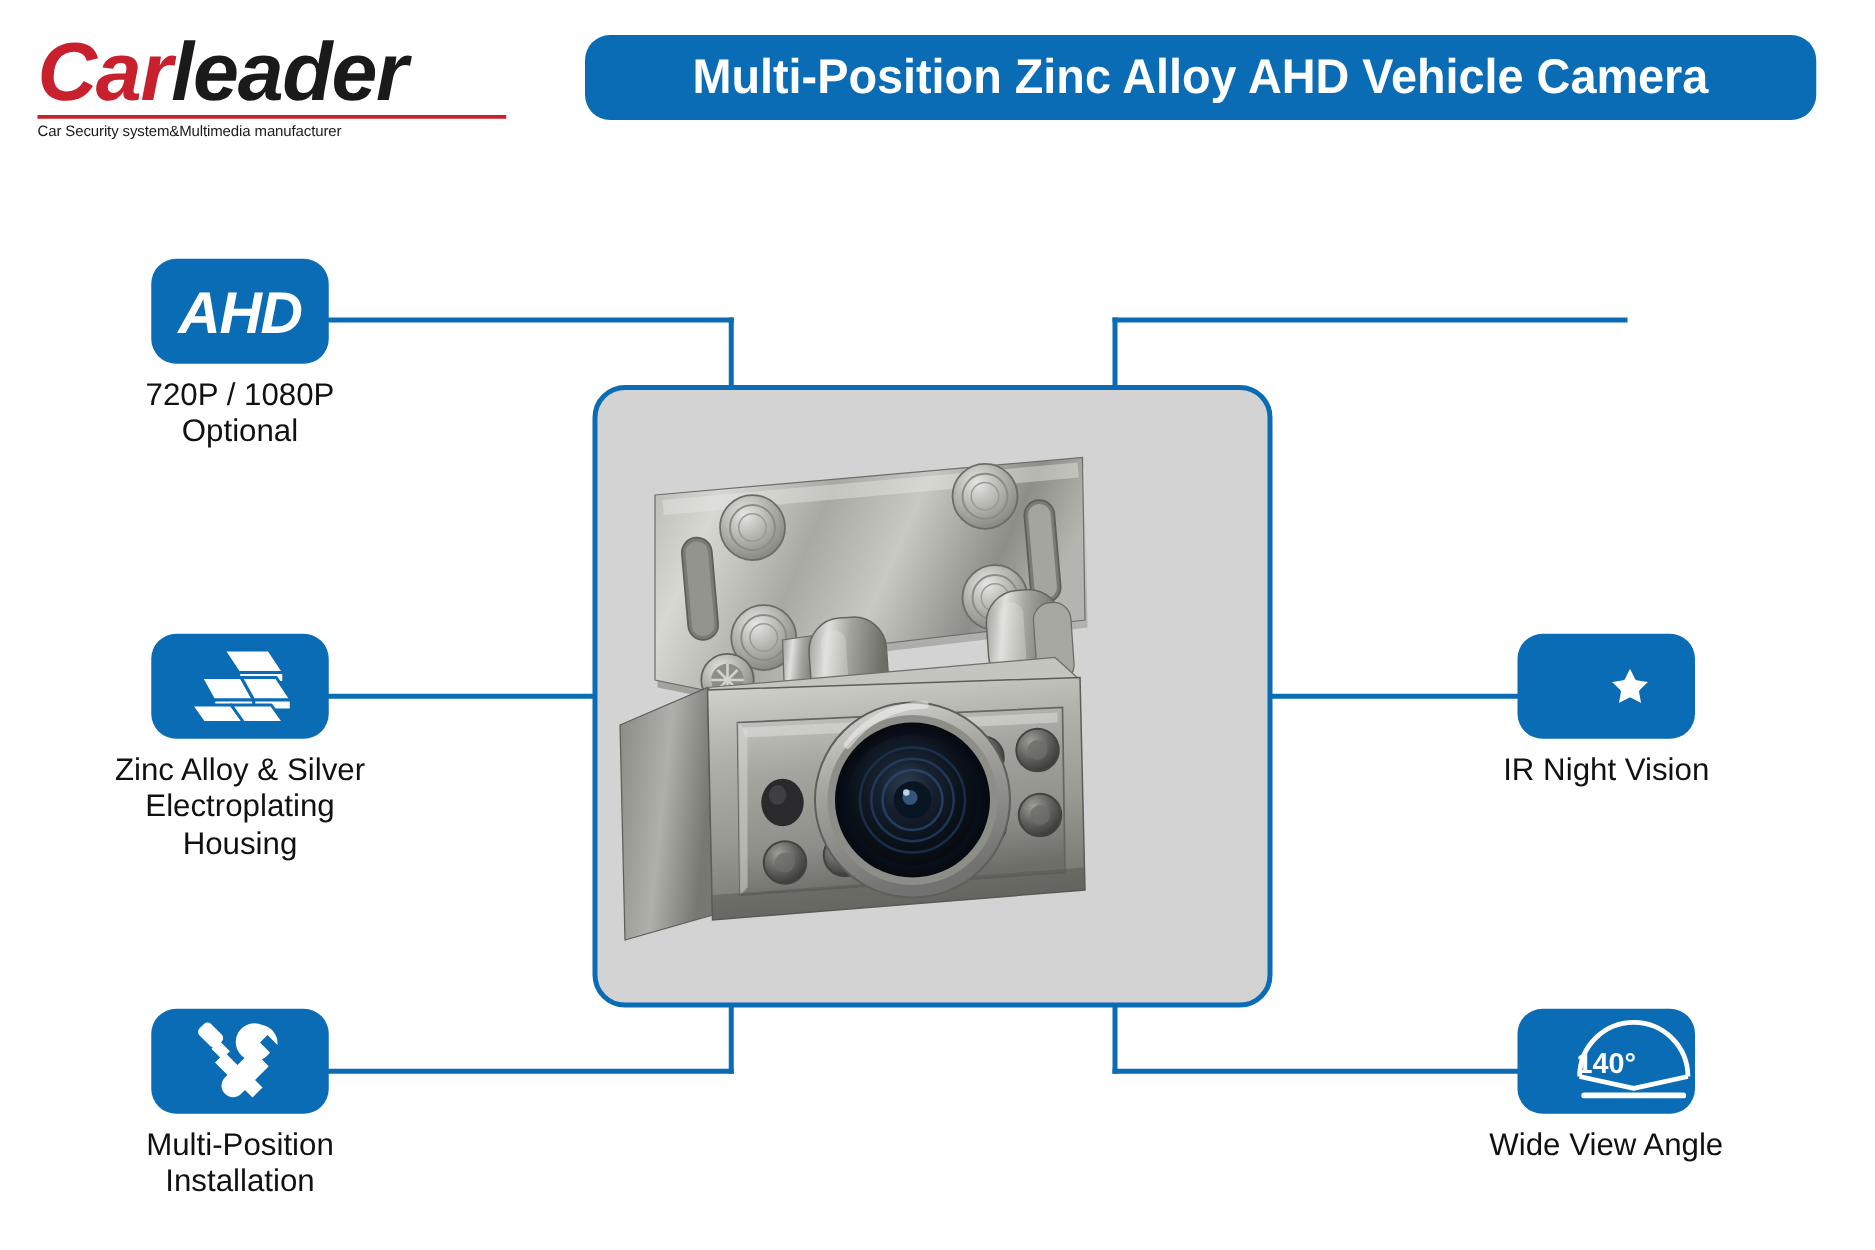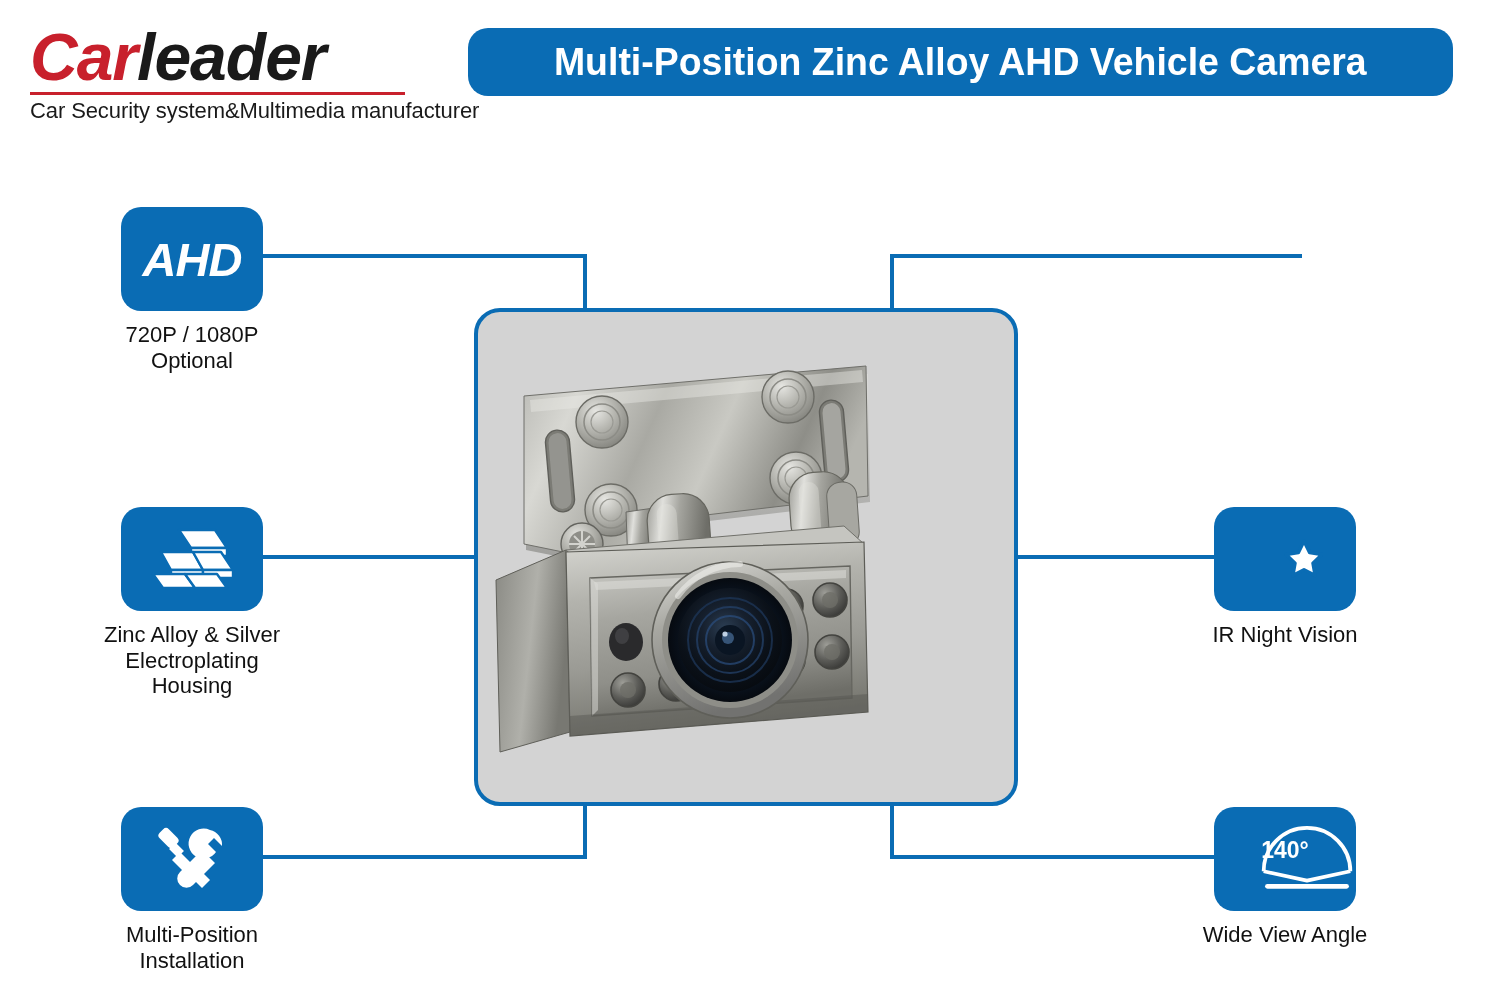--- a/index.html
+++ b/index.html
@@ -14,21 +14,21 @@
   
   .logo-block { position: absolute; left: 30px; top: 24px; width: 420px; }
   .logo-word {
     font-size: 66px; font-weight: bold; font-style: italic;
     letter-spacing: -1px; line-height: 1.0; white-space: nowrap;
   }
   .logo-car { color: #c8202c; }
   .logo-leader { color: #1a1a1a; }
   .logo-rule { height: 3px; background: #c8202c; width: 375px; margin-top: 2px; }
   .logo-tag {
-    font-size: 22px; color: #1a1a1a; margin-top: 3px; white-space: nowrap;
+    font-size: 12px; color: #1a1a1a; margin-top: 3px; white-space: nowrap;
     font-weight: normal; letter-spacing: -0.1px;
   }
 
   .title-banner {
     position: absolute; left: 468px; top: 28px;
     width: 985px; height: 68px;
     background: #0a6cb4; border-radius: 20px;
     display: flex; align-items: center; justify-content: center;
   }
   .title-text {
@@ -36,26 +36,26 @@
     letter-spacing: 0px; white-space: nowrap;
     transform: scaleX(0.96);
   }
 
   
   .feature {
     position: absolute; width: 270px;
     display: flex; flex-direction: column; align-items: center;
   }
   .feat-icon {
-    width: 142px; height: 104px; background: #0a6cb4;
+    width: 142px; height: 84px; background: #0a6cb4;
     border-radius: 20px; display: flex; align-items: center; justify-content: center;
   }
   .feat-label {
     margin-top: 11px; text-align: center; color: #111111;
-    font-size: 22px; line-height: 1.17; white-space: pre-line;
+    font-size: 25px; line-height: 1.17; white-space: pre-line;
   }
   .ahd-text {
     color: #fff; font-size: 47px; font-weight: bold; font-style: italic;
     letter-spacing: -1px;
   }
   .angle-num {
     position: absolute; color: #fff; font-size: 23px; font-weight: bold;
   }
 
   

